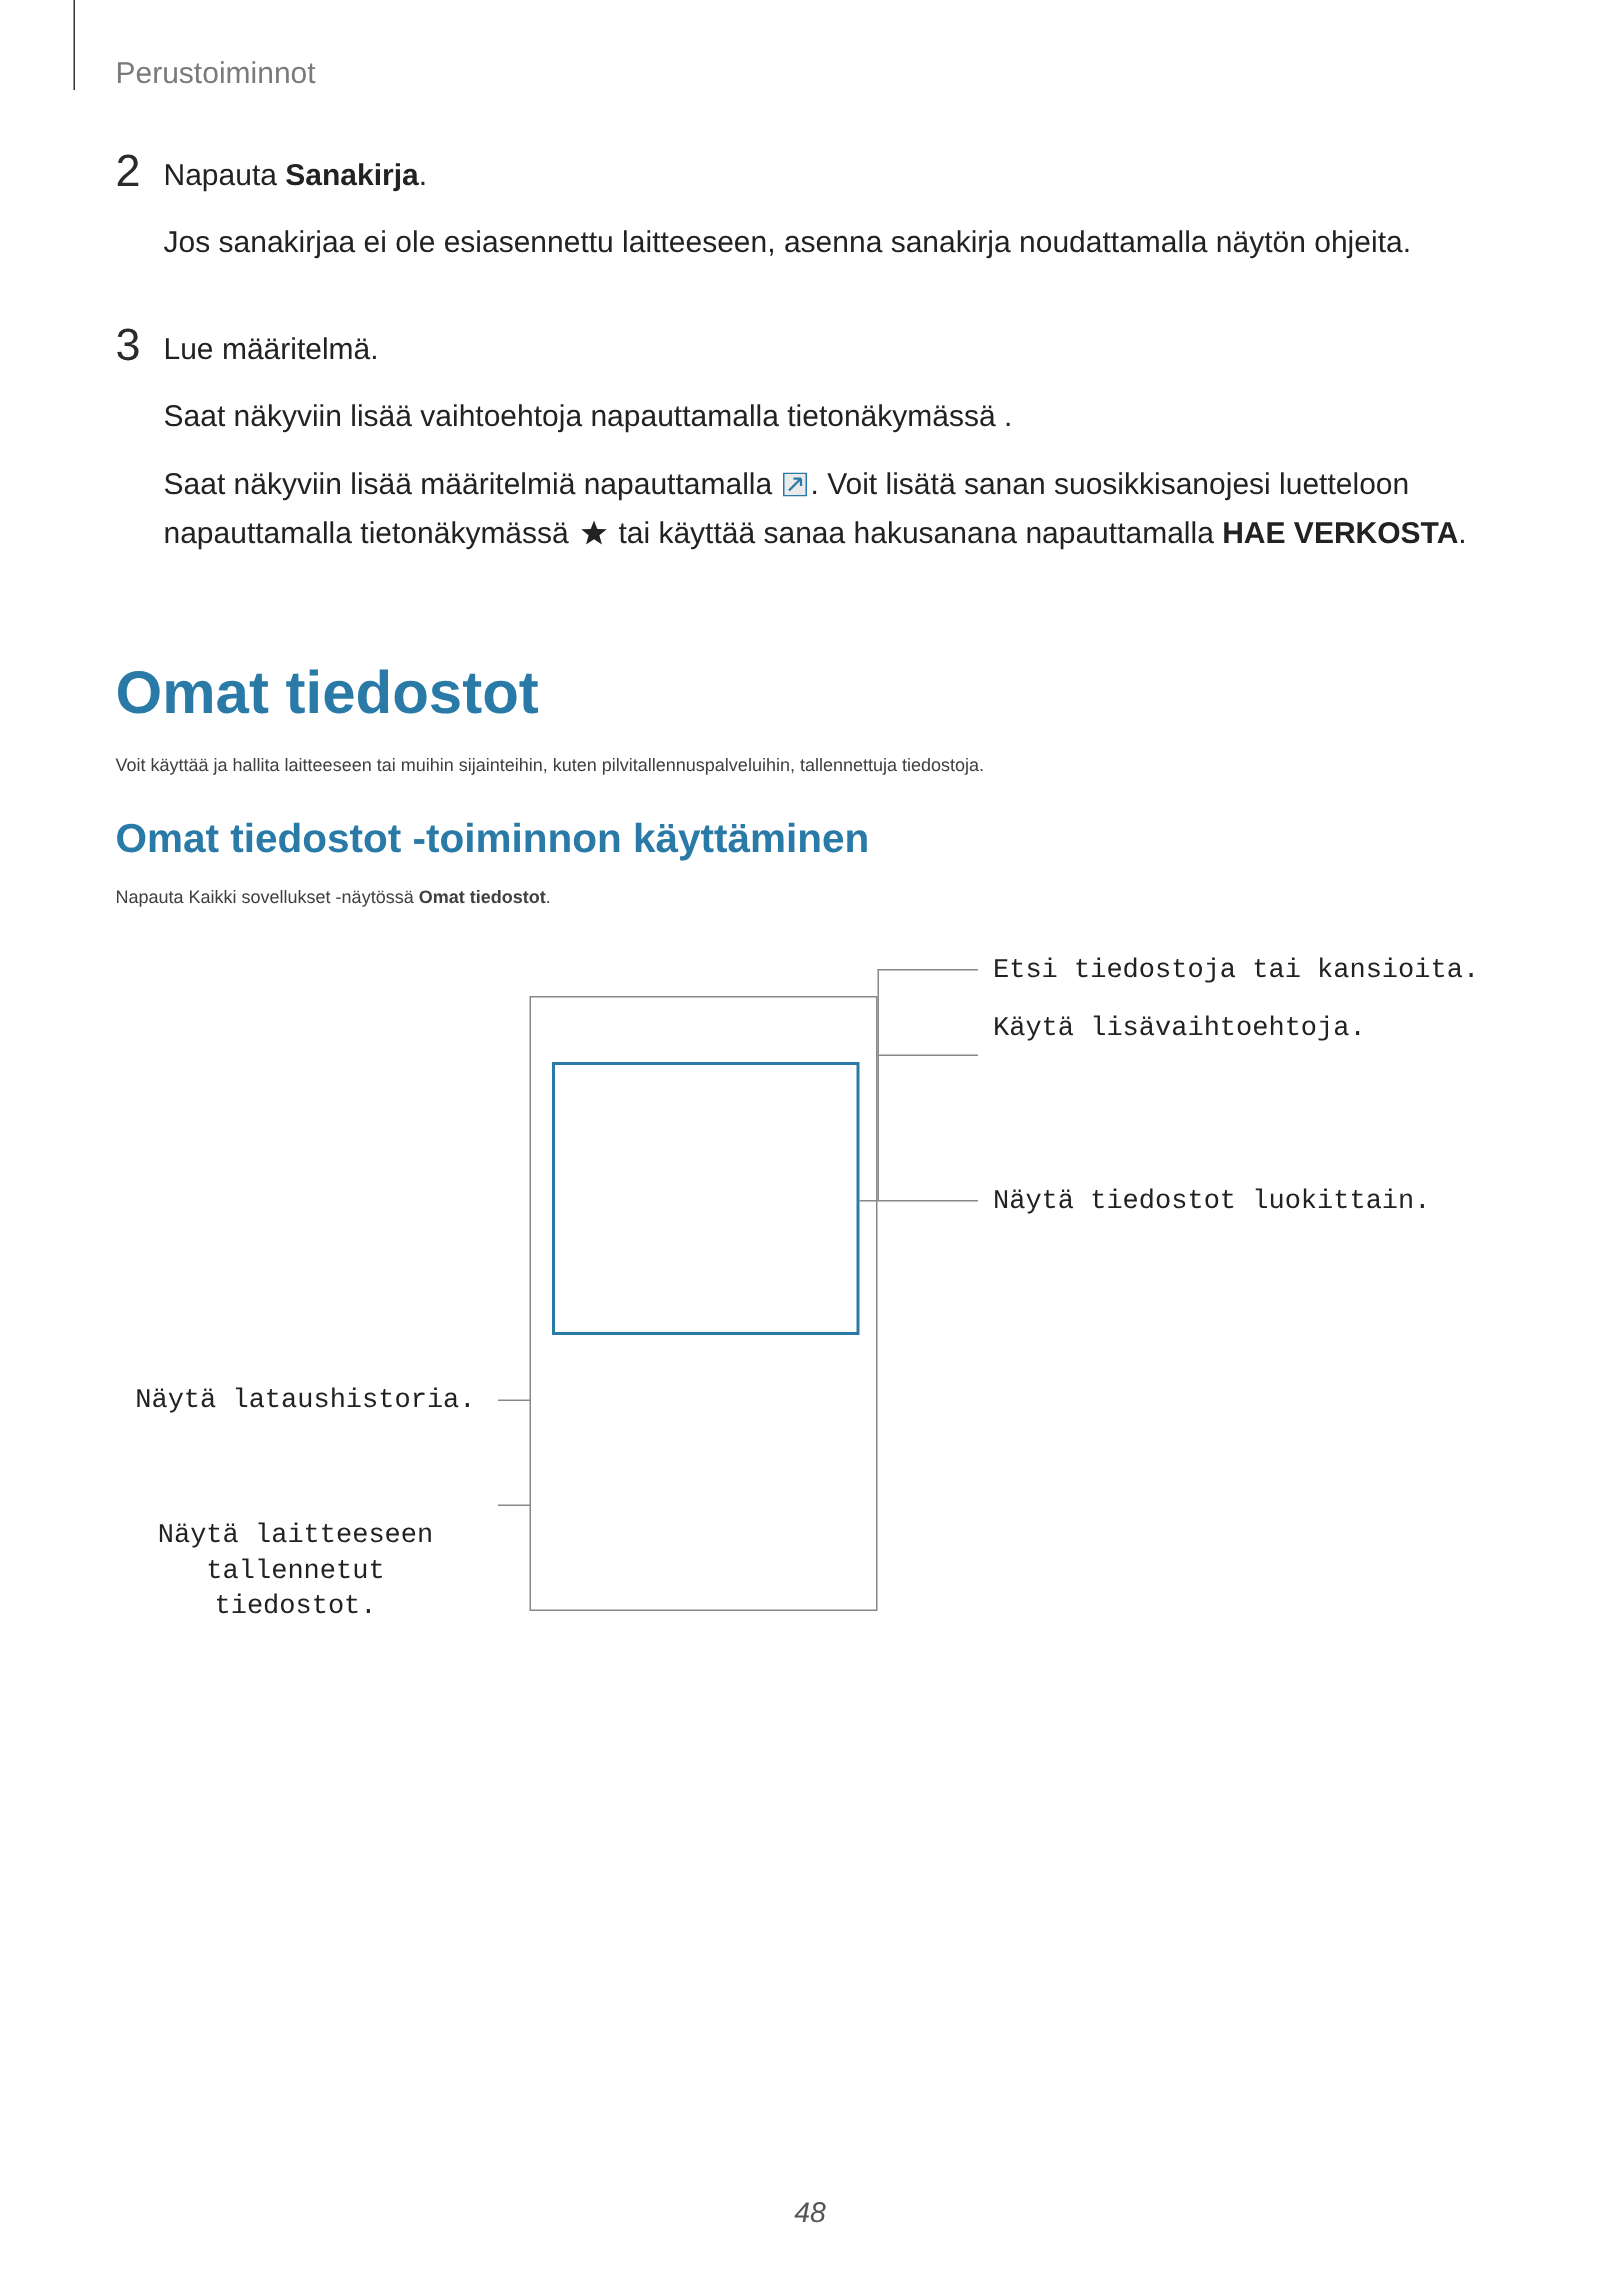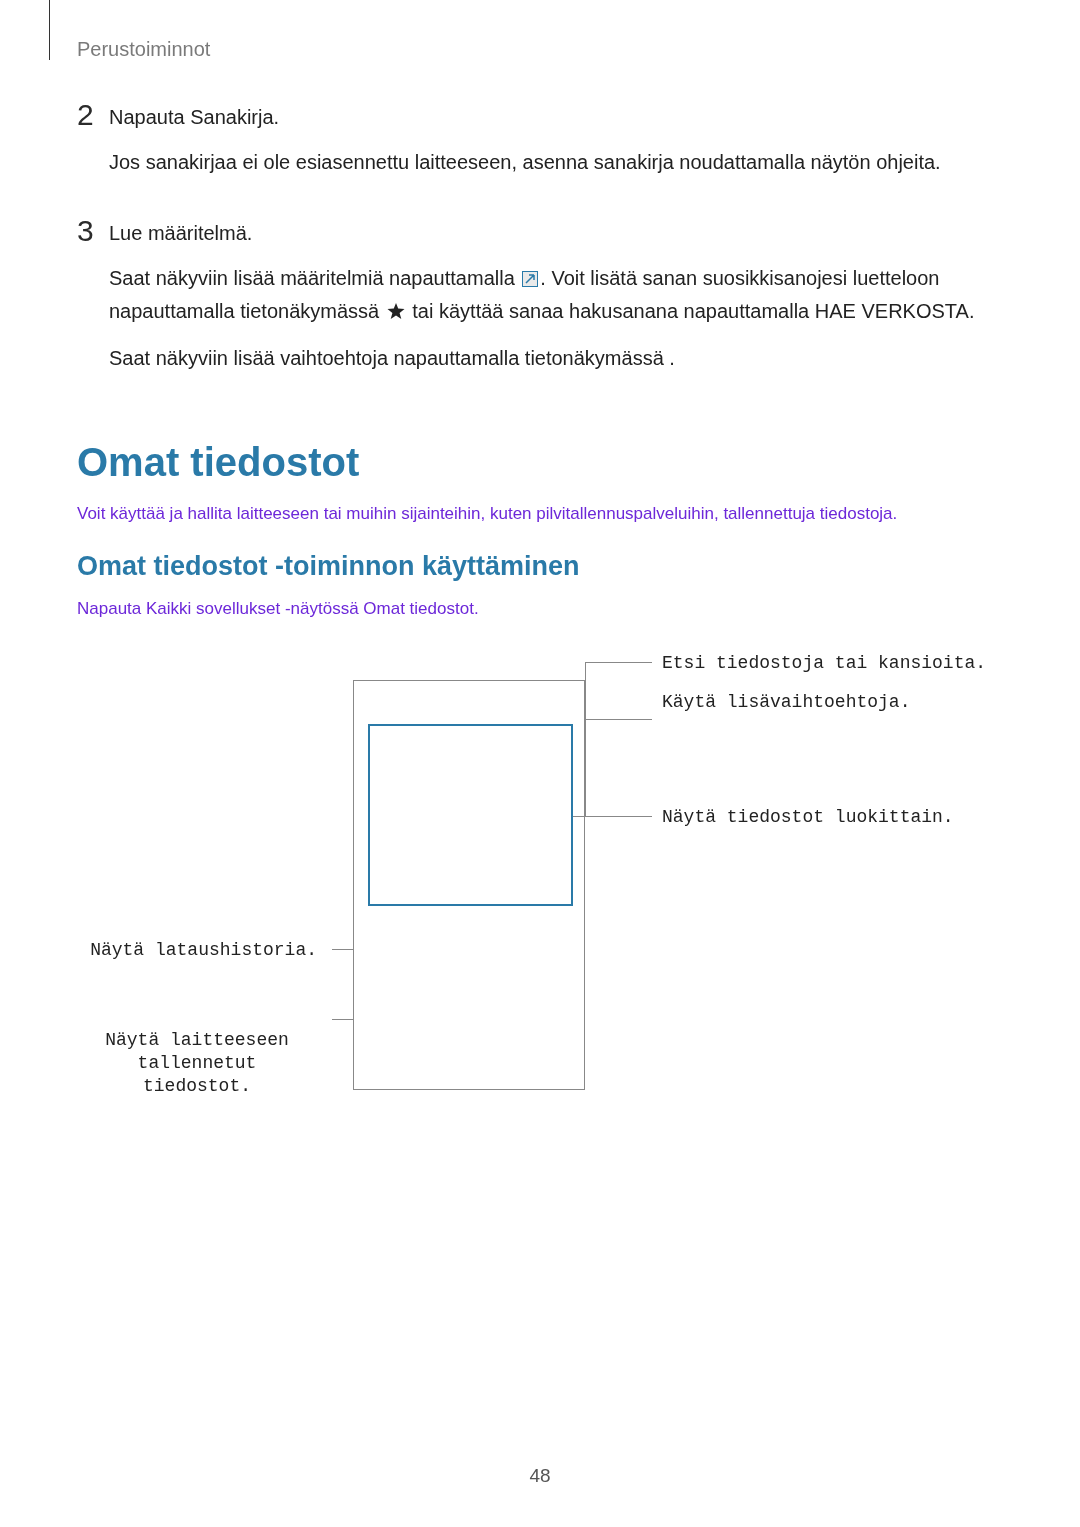--- a/index.html
+++ b/index.html
@@ -45,37 +45,37 @@
       color: #2b2b2b;
     }
     .step-body {
       font-size: 20px;
       line-height: 1.55;
       color: #222;
       flex: 1;
       padding-top: 2px;
     }
     .step-body p { margin-bottom: 14px; }
-    .bold { font-weight: 400; }
+    .bold { font-weight: 700; }
     .inline-icon {
       display: inline-block;
       vertical-align: -2px;
       margin: 0 2px;
     }
     .h1 {
       font-size: 40px;
       font-weight: 700;
       color: #2a7aa8;
       margin-top: 52px;
       margin-bottom: 16px;
     }
     .body-text {
-      font-size: 17px;
+      font-size: 12px;
       line-height: 1.55;
-      color: #6d28d9;
+      color: #404040;
     }
     .h2 {
       font-size: 27px;
       font-weight: 700;
       color: #2a7aa8;
       margin-top: 24px;
       margin-bottom: 14px;
     }
     .diagram {
       position: relative;
@@ -113,20 +113,21 @@
     .hline { height: 1px; }
     .vline { width: 1px; }
     .page-number {
       position: absolute;
       bottom: 40px;
       left: 0;
       width: 100%;
       text-align: center;
       font-size: 19px;
       color: #555;
+      font-style: italic;
     }
   </style>
 </head>
 <body>
 
 <div class="page-margin-rule"></div>
 <div class="header-label">Perustoiminnot</div>
 
 <div class="content">
 
@@ -137,29 +138,29 @@
         <span>Napauta </span><span class="bold">Sanakirja</span><span>.</span>
       </p>
       <p>Jos sanakirjaa ei ole esiasennettu laitteeseen, asenna sanakirja noudattamalla näytön ohjeita.</p>
     </div>
   </div>
 
   <div class="step">
     <div class="step-num">3</div>
     <div class="step-body">
       <p>Lue määritelmä.</p>
+      <p>Saat näkyviin lisää vaihtoehtoja napauttamalla tietonäkymässä  .</p>
       <p>
         <span>Saat näkyviin lisää määritelmiä napauttamalla </span><span class="inline-icon"><svg width="16" height="16">
               <rect x="0.5" y="0.5" width="15" height="15" fill="#eaeaea" stroke="#2a7aa8" stroke-width="1"></rect>
               <path d="M4 12 L12 4 M12 4 L12 9 M12 4 L7 4" stroke="#2a7aa8" stroke-width="1.5" fill="none"></path>
             </svg></span><span>. Voit lisätä sanan suosikkisanojesi luetteloon napauttamalla tietonäkymässä </span><span class="inline-icon"><svg width="18" height="18">
               <path d="M9 1 L11.2 6.6 L17.5 6.9 L12.6 10.9 L14.3 17 L9 13.5 L3.7 17 L5.4 10.9 L0.5 6.9 L6.8 6.6 Z" fill="#222"></path>
             </svg></span><span> tai käyttää sanaa hakusanana napauttamalla </span><span class="bold">HAE VERKOSTA</span><span>.</span>
       </p>
-      <p>Saat näkyviin lisää vaihtoehtoja napauttamalla tietonäkymässä  .</p>
     </div>
   </div>
 
   <div class="h1">Omat tiedostot</div>
   <div class="body-text">Voit käyttää ja hallita laitteeseen tai muihin sijainteihin, kuten pilvitallennuspalveluihin, tallennettuja tiedostoja.</div>
 
   <div class="h2">Omat tiedostot -toiminnon käyttäminen</div>
   <div class="body-text">
     <span>Napauta Kaikki sovellukset -näytössä </span><span class="bold">Omat tiedostot</span><span>.</span>
   </div>

